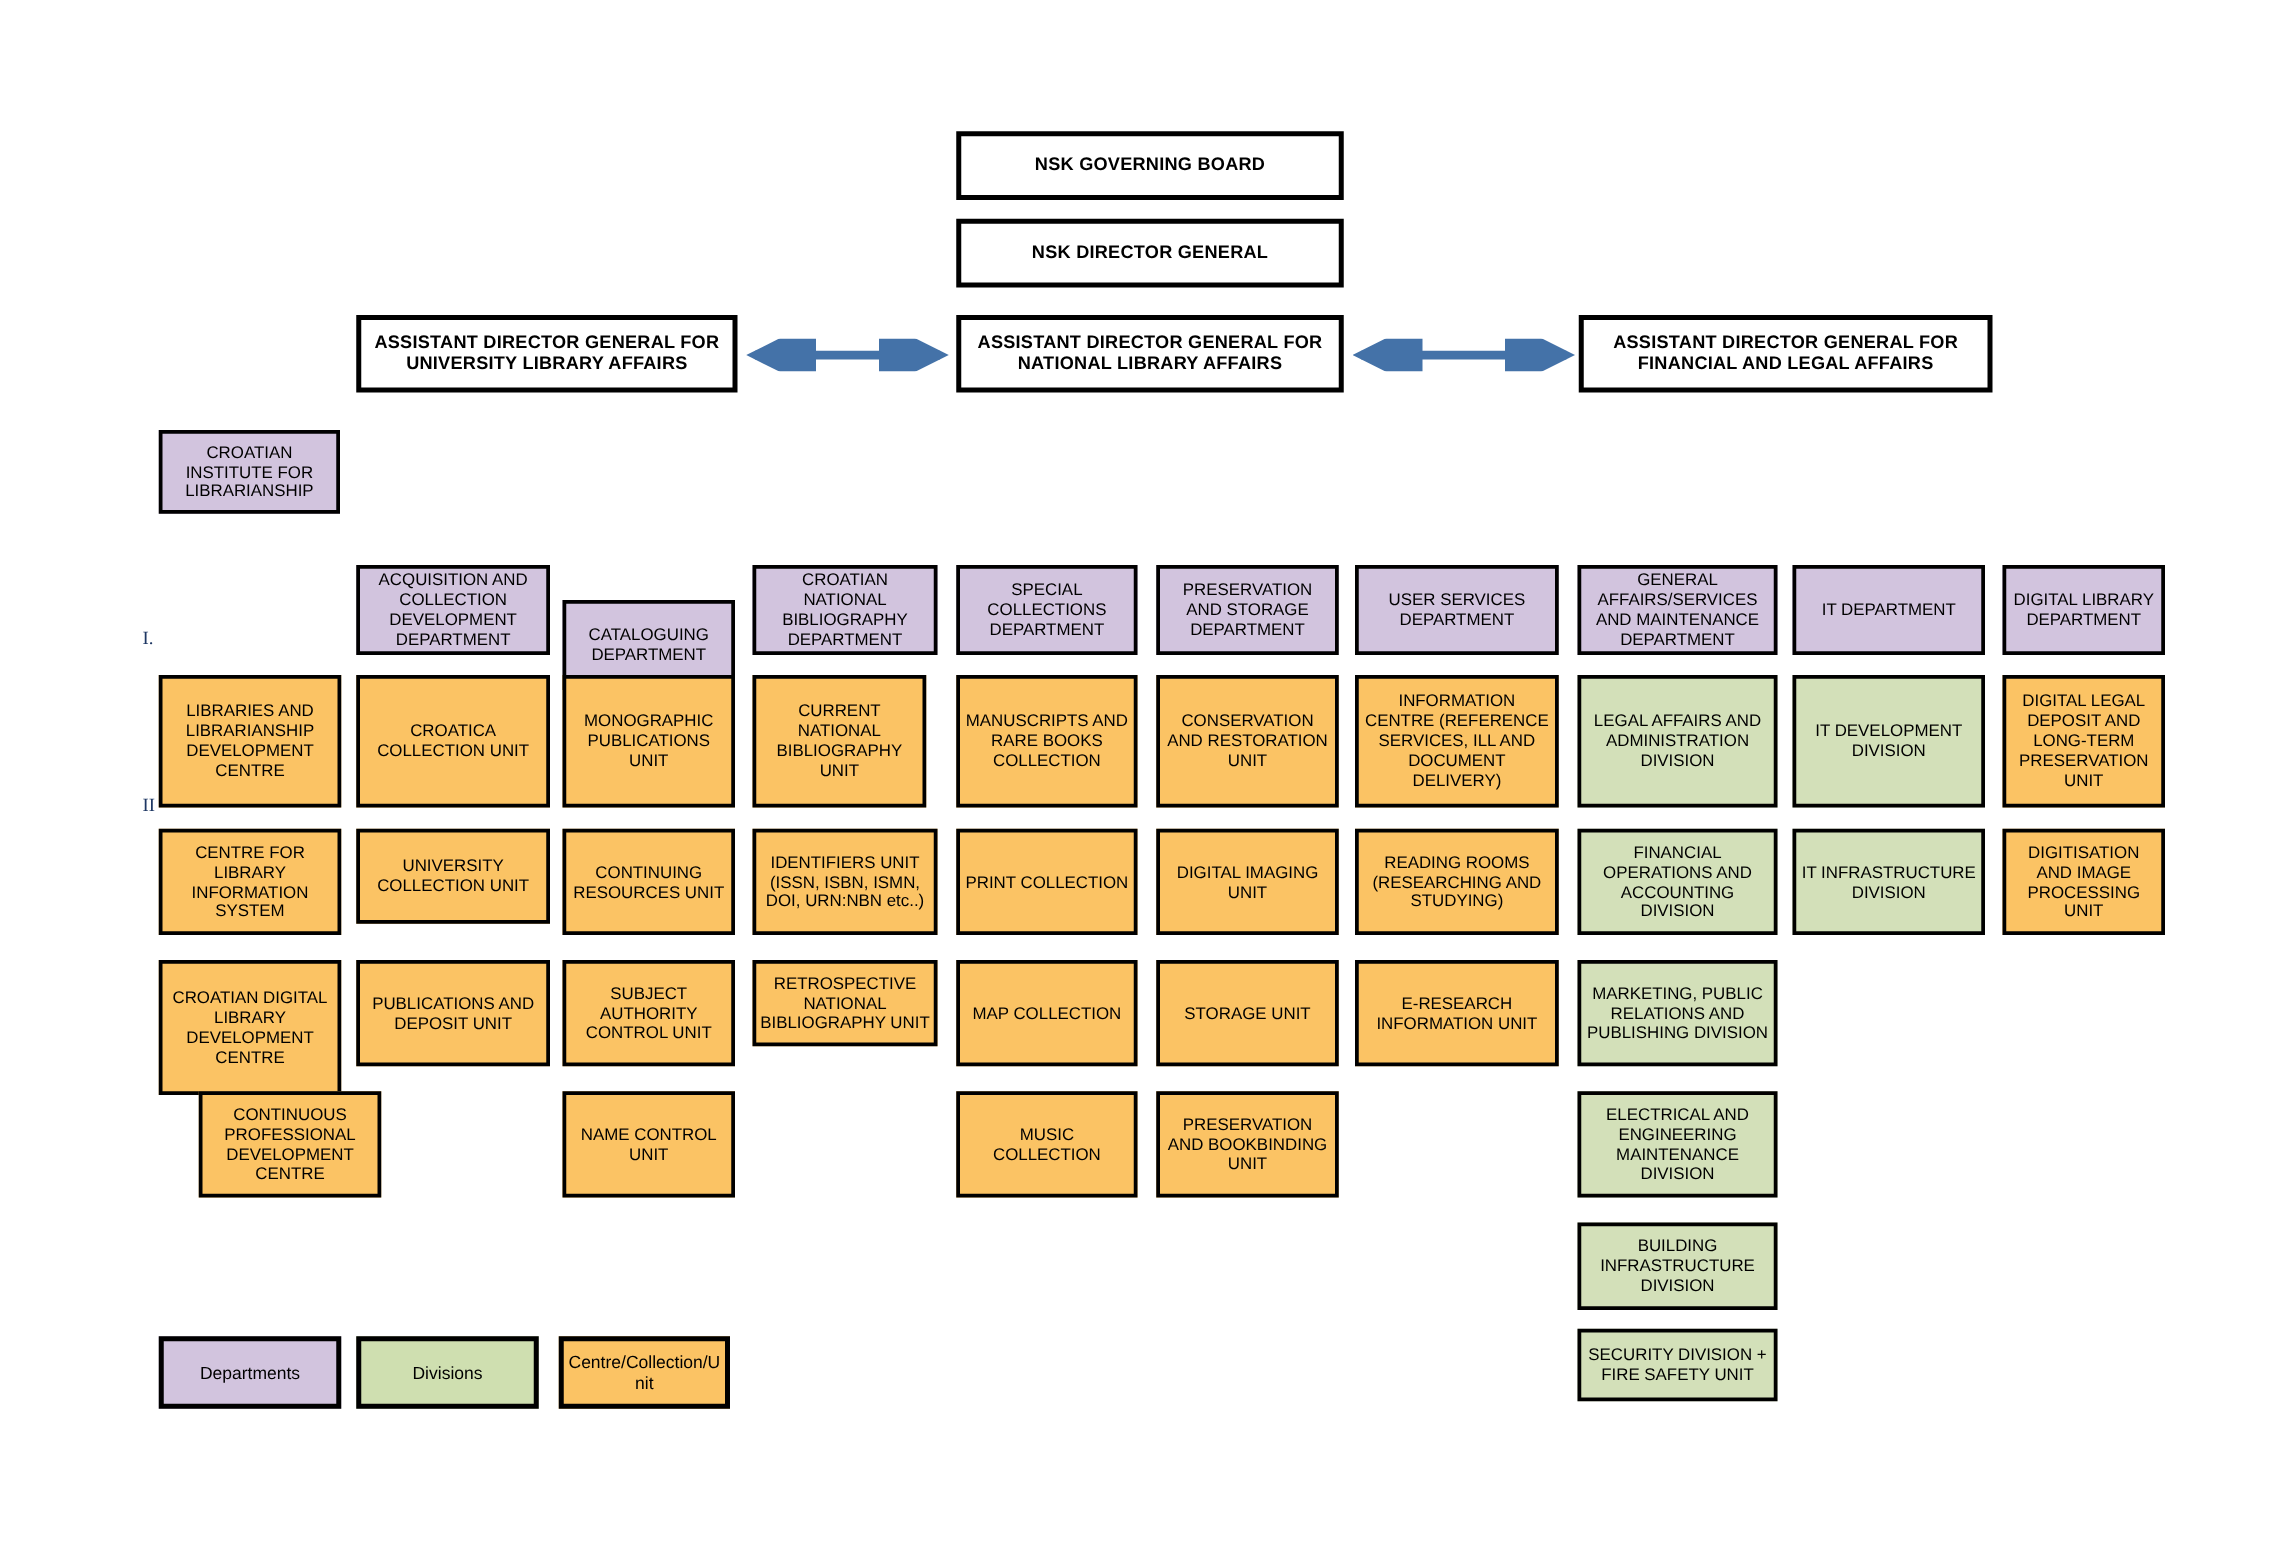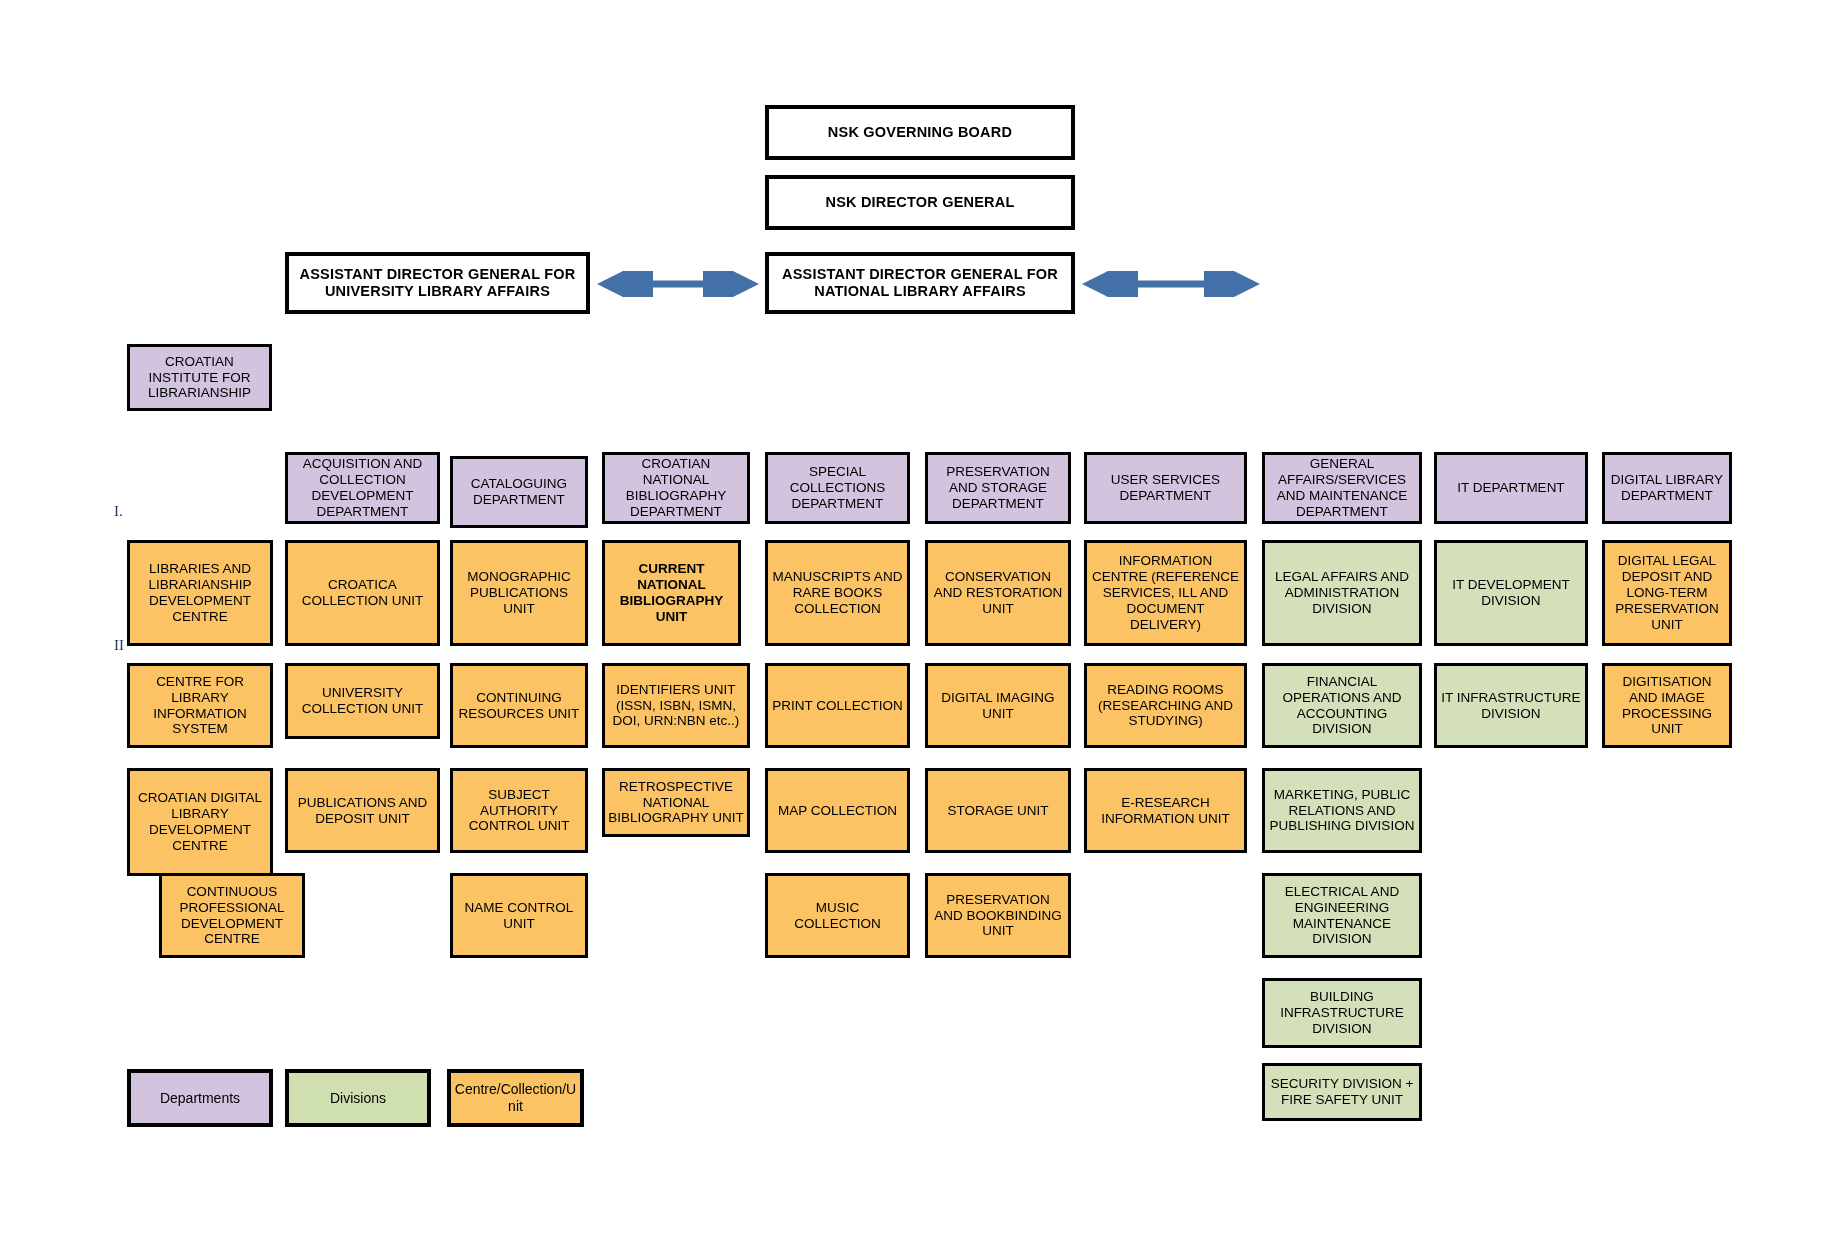--- a/index.html
+++ b/index.html
@@ -105,20 +105,23 @@
   </div>
 
   <div class="node cmd" style="left:285px; top:252px; width:305px; height:62px;">
     <span class="txt">ASSISTANT DIRECTOR GENERAL FOR UNIVERSITY LIBRARY AFFAIRS</span>
   </div>
 
   <div class="node cmd" style="left:765px; top:252px; width:310px; height:62px;">
     <span class="txt">ASSISTANT DIRECTOR GENERAL FOR NATIONAL LIBRARY AFFAIRS</span>
   </div>
 
+  <div class="node cmd" style="left:1263px; top:252px; width:331px; height:62px;">
+    <span class="txt">ASSISTANT DIRECTOR GENERAL FOR FINANCIAL AND LEGAL AFFAIRS</span>
+  </div>
 
   <div class="connector" style="left:592px; top:271px; width:172px;">
     <svg width="172" height="26" viewBox="0 0 172 26" aria-hidden="true">
       <defs>
         <marker id="ahL" markerWidth="8" markerHeight="8" refX="7" refY="4" orient="auto">
           <path d="M0,0 L8,4 L0,8 z" fill="#4472a8"></path>
         </marker>
         <marker id="ahLr" markerWidth="8" markerHeight="8" refX="1" refY="4" orient="auto">
           <path d="M8,0 L0,4 L8,8 z" fill="#4472a8"></path>
         </marker>
@@ -167,39 +170,39 @@
       </div>
       <div class="node unit" style="left: 285px; top: 540px; width: 155px; height: 106px;">
         <span class="txt">CROATICA COLLECTION UNIT</span>
       </div>
       <div class="node unit" style="left: 285px; top: 663px; width: 155px; height: 76px;">
         <span class="txt">UNIVERSITY COLLECTION UNIT</span>
       </div>
       <div class="node unit" style="left: 285px; top: 768px; width: 155px; height: 85px;">
         <span class="txt">PUBLICATIONS AND DEPOSIT UNIT</span>
       </div>
-      <div class="node dept" style="left: 450px; top: 456px; width: 138px; height: 72px;">
+      <div class="node dept" style="left: 450px; top: 480px; width: 138px; height: 72px;">
         <span class="txt">CATALOGUING DEPARTMENT</span>
       </div>
       <div class="node unit" style="left: 450px; top: 540px; width: 138px; height: 106px;">
         <span class="txt">MONOGRAPHIC PUBLICATIONS UNIT</span>
       </div>
       <div class="node unit" style="left: 450px; top: 663px; width: 138px; height: 85px;">
         <span class="txt">CONTINUING RESOURCES UNIT</span>
       </div>
       <div class="node unit" style="left: 450px; top: 768px; width: 138px; height: 85px;">
         <span class="txt">SUBJECT AUTHORITY CONTROL UNIT</span>
       </div>
       <div class="node unit" style="left: 450px; top: 873px; width: 138px; height: 85px;">
         <span class="txt">NAME CONTROL UNIT</span>
       </div>
       <div class="node dept" style="left: 602px; top: 452px; width: 148px; height: 72px;">
         <span class="txt">CROATIAN NATIONAL BIBLIOGRAPHY DEPARTMENT</span>
       </div>
-      <div class="node unit" style="left: 602px; top: 540px; width: 139px; height: 106px; font-weight: bold;">
+      <div class="node unit" style="left: 602px; top: 540px; width: 139px; height: 106px;">
         <span class="txt">CURRENT NATIONAL BIBLIOGRAPHY UNIT</span>
       </div>
       <div class="node unit" style="left: 602px; top: 663px; width: 148px; height: 85px;">
         <span class="txt">IDENTIFIERS UNIT (ISSN, ISBN, ISMN, DOI, URN:NBN etc..)</span>
       </div>
       <div class="node unit" style="left: 602px; top: 768px; width: 148px; height: 69px;">
         <span class="txt">RETROSPECTIVE NATIONAL BIBLIOGRAPHY UNIT</span>
       </div>
       <div class="node dept" style="left: 765px; top: 452px; width: 145px; height: 72px;">
         <span class="txt">SPECIAL COLLECTIONS DEPARTMENT</span>

